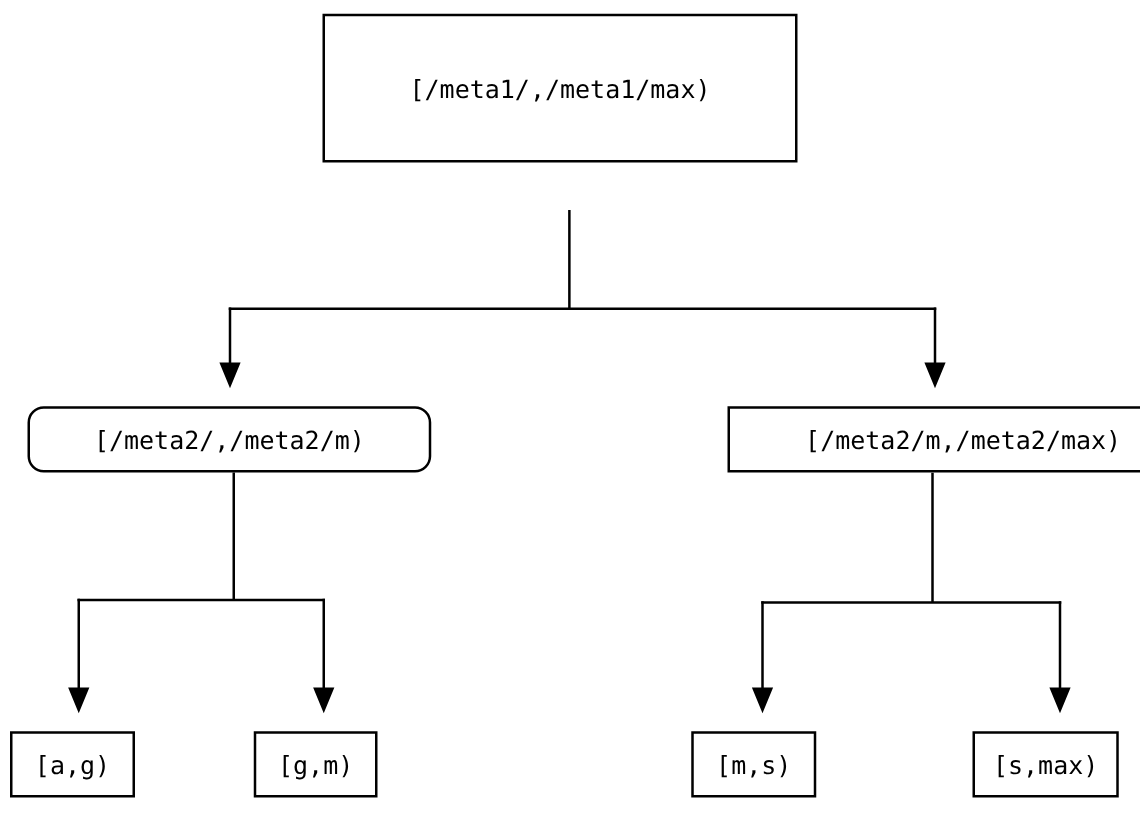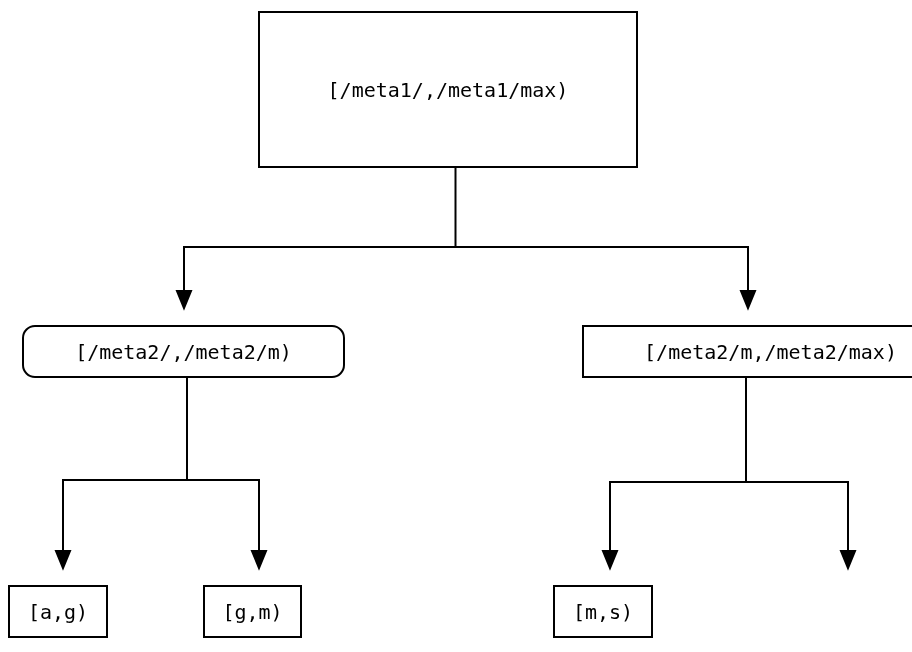--- a/index.html
+++ b/index.html
@@ -30,21 +30,21 @@
     background: #ffffff;
     color: #000000;
     display: flex;
     align-items: center;
     justify-content: center;
     font-size: 20px;
     line-height: 1;
     white-space: pre;
     z-index: 1;
   }
-  .node-root      { left: 258px; top: 11px;  width: 380px; height: 157px; }
+  .node-root      { left: 258px; top: 11px;  width: 380px; height: 119px; }
   .node-mid-left  { left: 22px;  top: 325px; width: 323px; height: 53px; border-radius: 13px; }
   .node-mid-right { left: 582px; top: 325px; width: 377px; height: 53px; }
   .node-leaf-ag   { left: 8px;   top: 585px; width: 100px; height: 53px; }
   .node-leaf-gm   { left: 203px; top: 585px; width: 99px;  height: 53px; }
   .node-leaf-ms   { left: 553px; top: 585px; width: 100px; height: 53px; }
   .node-leaf-smax { left: 778px; top: 585px; width: 117px; height: 53px; }
 </style>
 </head>
 <body>
 
@@ -85,14 +85,15 @@
   <div class="node node-mid-left">[/meta2/,/meta2/m)</div>
 
   <div class="node node-mid-right">[/meta2/m,/meta2/max)</div>
 
   <div class="node node-leaf-ag">[a,g)</div>
 
   <div class="node node-leaf-gm">[g,m)</div>
 
   <div class="node node-leaf-ms">[m,s)</div>
 
+  <div class="node node-leaf-smax">[s,max)</div>
 
 </div>
 
 </body></html>

